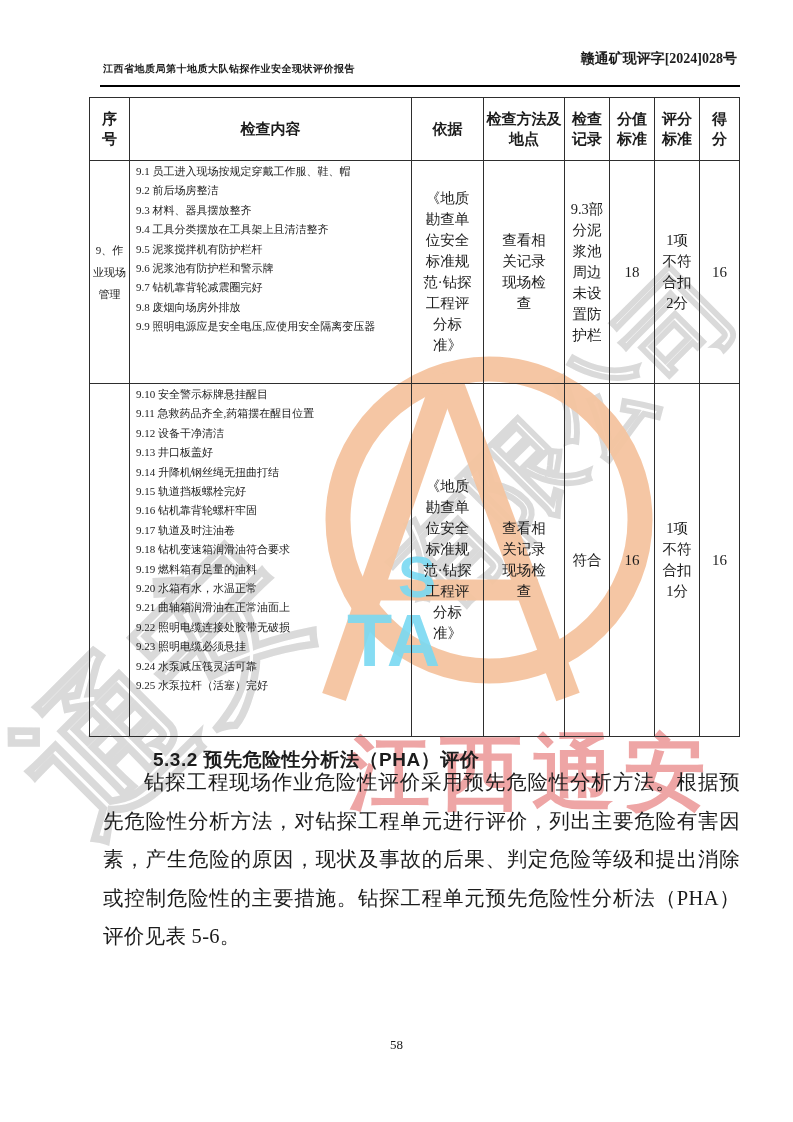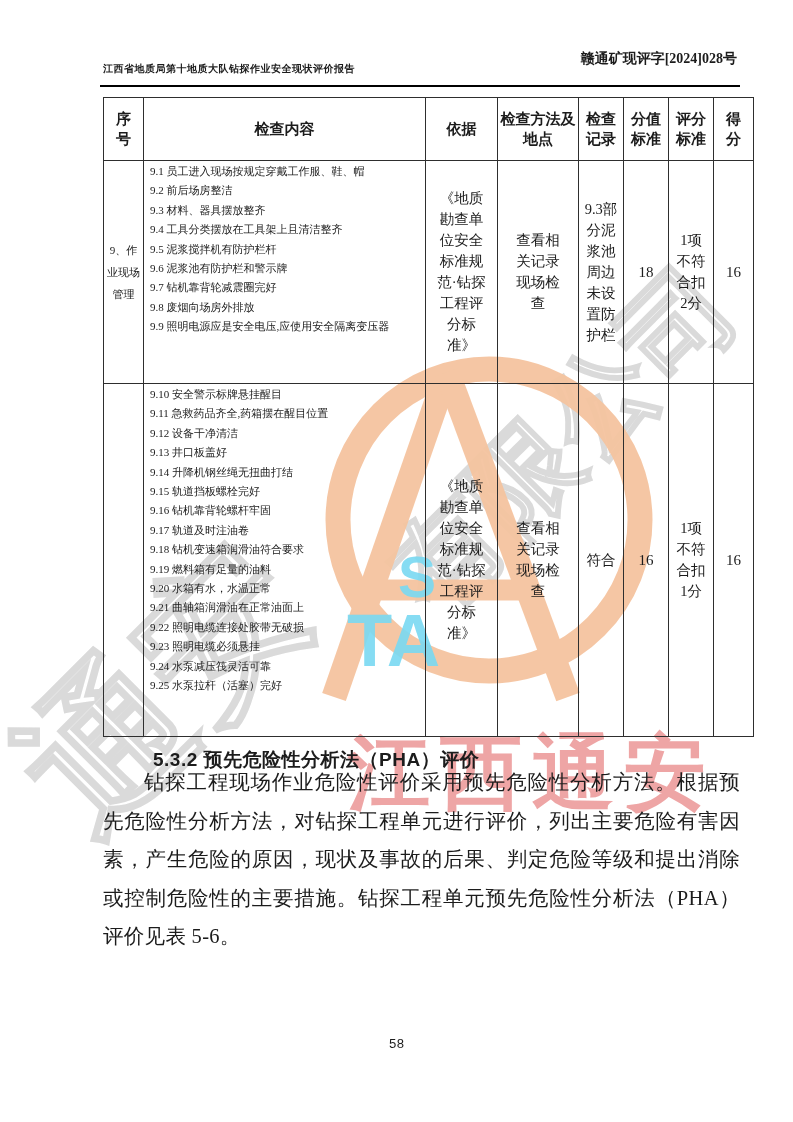--- a/index.html
+++ b/index.html
@@ -10,21 +10,21 @@
   }
   .wm{position:absolute;left:0;top:0;z-index:0;pointer-events:none;}
   .content{position:relative;z-index:1;}
 
   
   .doc-header-left{position:absolute;left:103px;top:62px;font-size:10px;font-weight:bold;letter-spacing:.5px;}
   .doc-header-right{position:absolute;right:56px;top:50px;font-size:14px;font-weight:bold;}
   .doc-header-rule{position:absolute;left:100px;top:85px;width:640px;height:2px;background:#000;}
 
   
-  table.eval{position:absolute;left:103px;top:97px;width:650px;border-collapse:collapse;table-layout:fixed;background:transparent;}
+  table.eval{position:absolute;left:89px;top:97px;width:650px;border-collapse:collapse;table-layout:fixed;background:transparent;}
   table.eval td,table.eval th{border:1.5px solid #2e2e2e;background:transparent;overflow:hidden;}
   table.eval th{font-weight:bold;font-size:15px;line-height:20px;text-align:center;vertical-align:middle;height:62px;padding:0 2px;word-break:break-all;}
   th.th-method{padding:0 6px;}
   .stack{display:inline-block;width:1.05em;word-break:break-all;text-align:center;}
   tr.row1 td{height:194px;}
   tr.row2 td{height:324px;}
   tr.rowt td{height:39px;}
   td.items-cell{vertical-align:top;text-align:left;padding:1px 8px 0 6px;font-size:11px;line-height:19.4px;}
   .check-item{white-space:normal;}
   td.center-cell{text-align:center;vertical-align:middle;font-size:14.5px;line-height:21px;word-break:break-all;padding:14px 4px;}
@@ -32,21 +32,21 @@
   td.basis-cell{padding:0 9px;}
   td.method-cell{padding:4px 14px;}
   td.num-cell{font-size:15px;}
 
   
   .sec-heading{position:absolute;left:137px;top:731px;margin:16px;font-size:19px;font-weight:bold;
     font-family:"Liberation Sans","DejaVu Sans",sans-serif;letter-spacing:.5px;}
   .sec-para{position:absolute;left:103px;top:763px;width:637px;margin:0;font-size:20.5px;
     line-height:38.5px;text-align:justify;text-indent:2em;letter-spacing:.3px;}
 
-  .page-number{position:absolute;left:0;top:1037px;width:100%;text-align:center;font-size:13px;font-family:Liberation Mono, monospace;}
+  .page-number{position:absolute;left:0;top:1037px;width:100%;text-align:center;font-size:13px;}
 </style>
 </head>
 <body>
 
 <div class="page">
 
   <svg class="wm" width="793" height="1122" viewBox="0 0 793 1122">
 
     <text x="90" y="840" transform="rotate(-45 90 840)" font-size="160" font-weight="bold" fill="none" stroke="#d6d6d6" stroke-width="2.5" opacity="0.9">通安</text>
     <text x="436" y="618" transform="rotate(-45 436 618)" font-size="108" font-weight="bold" fill="none" stroke="#d6d6d6" stroke-width="2.5" opacity="0.9">有限公司</text>

